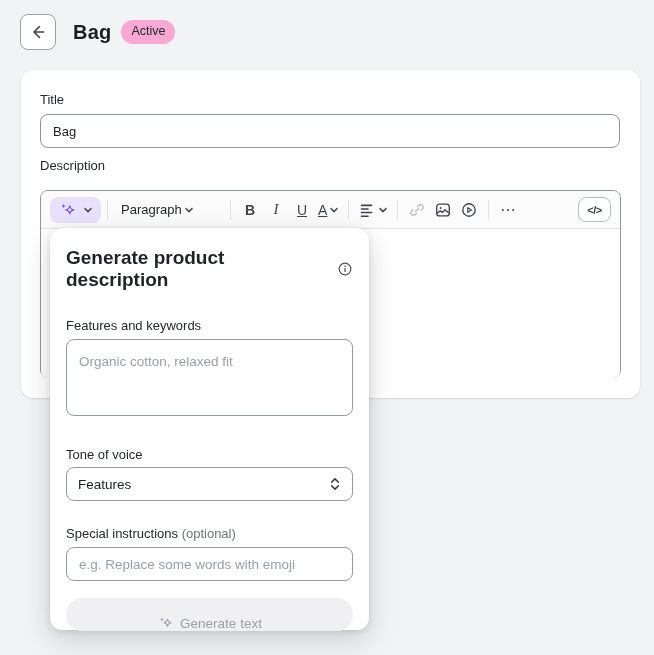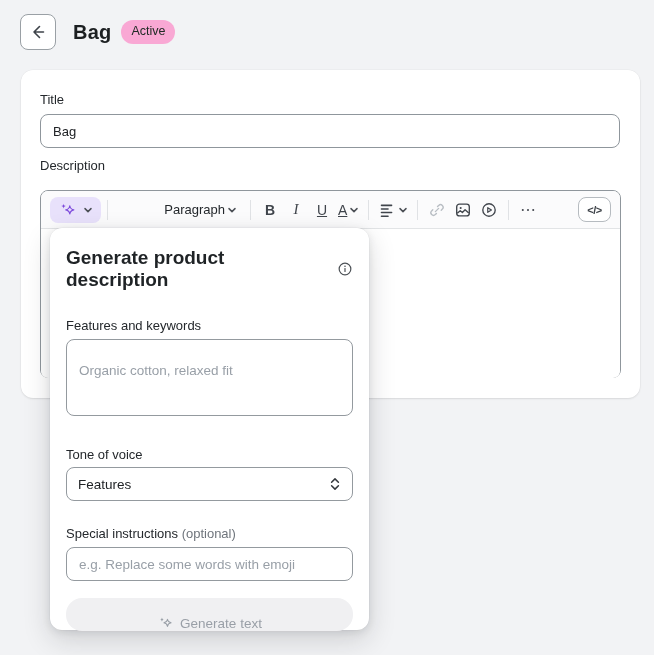--- a/index.html
+++ b/index.html
@@ -55,23 +55,23 @@
     height: 26px; min-width: 26px; padding: 0 3px; border-radius: 6px;
     color: #40454c; cursor: pointer; background: transparent; border: none; flex: none;
   }
   .ai-pill {
     display: flex; align-items: center; gap: 5px; height: 26px; padding: 0 8px;
     background: #e8e1fb; border-radius: 8px; cursor: pointer; flex: none;
   }
   .ai-pill .sparkle { color: #7e4bdc; }
   .ai-pill .chev { color: #4c5056; }
   .para-dd {
-    display: flex; align-items: center; justify-content: flex-end;
+    display: flex; align-items: center; justify-content: flex-start;
     width: 110px; height: 26px; padding: 0 7px; font-size: 13px; color: #24282c;
-    cursor: pointer; flex: none; margin-left: 20px;
+    cursor: pointer; flex: none;
   }
   .fmt { font-size: 14px; }
   .fmt-b { font-weight: 700; }
   .fmt-i { font-family: "Liberation Serif", serif; font-style: italic; font-size: 15px; }
   .fmt-u { text-decoration: underline; }
   .fmt-a { text-decoration: underline; }
   .chev { color: #4c5056; margin-left: 2px; }
   .icon-dim { color: #b9bec4; }
   .code-btn {
     margin-left: auto; height: 25px; width: 33px;
@@ -91,21 +91,21 @@
   .pop-heading-row { display: flex; align-items: center; gap: 8px; }
   .pop-heading { font-size: 19px; font-weight: 700; color: #1f2326; }
   .info-ic { color: #4c5156; display: flex; }
   .pop-label { font-size: 13px; color: #24282c; }
   .mt-features { margin-top: 27px; }
   .mt-tone { margin-top: 27px; }
   .mt-special { margin-top: 25px; }
   .optional { color: #6f757c; }
   .features-ta {
     margin-top: 6px; width: 100%; height: 77px; resize: none;
-    border: 1px solid #949a9f; border-radius: 8px; padding: 23px 12px;
+    border: 1px solid #949a9f; border-radius: 8px; padding: 14px 12px;
     font-family: "Liberation Sans", sans-serif; font-size: 13.5px; color: #202326; outline: none;
   }
   .features-ta::placeholder, .special-in::placeholder { color: #989fa7; }
   .select-box {
     margin-top: 5px; width: 100%; height: 34px;
     border: 1px solid #949a9f; border-radius: 8px; padding: 0 11px;
     display: flex; align-items: center; justify-content: space-between;
     font-size: 13.5px; color: #202326; background: #fff; cursor: pointer;
   }
   .updown-ic { color: #33373c; display: flex; }

